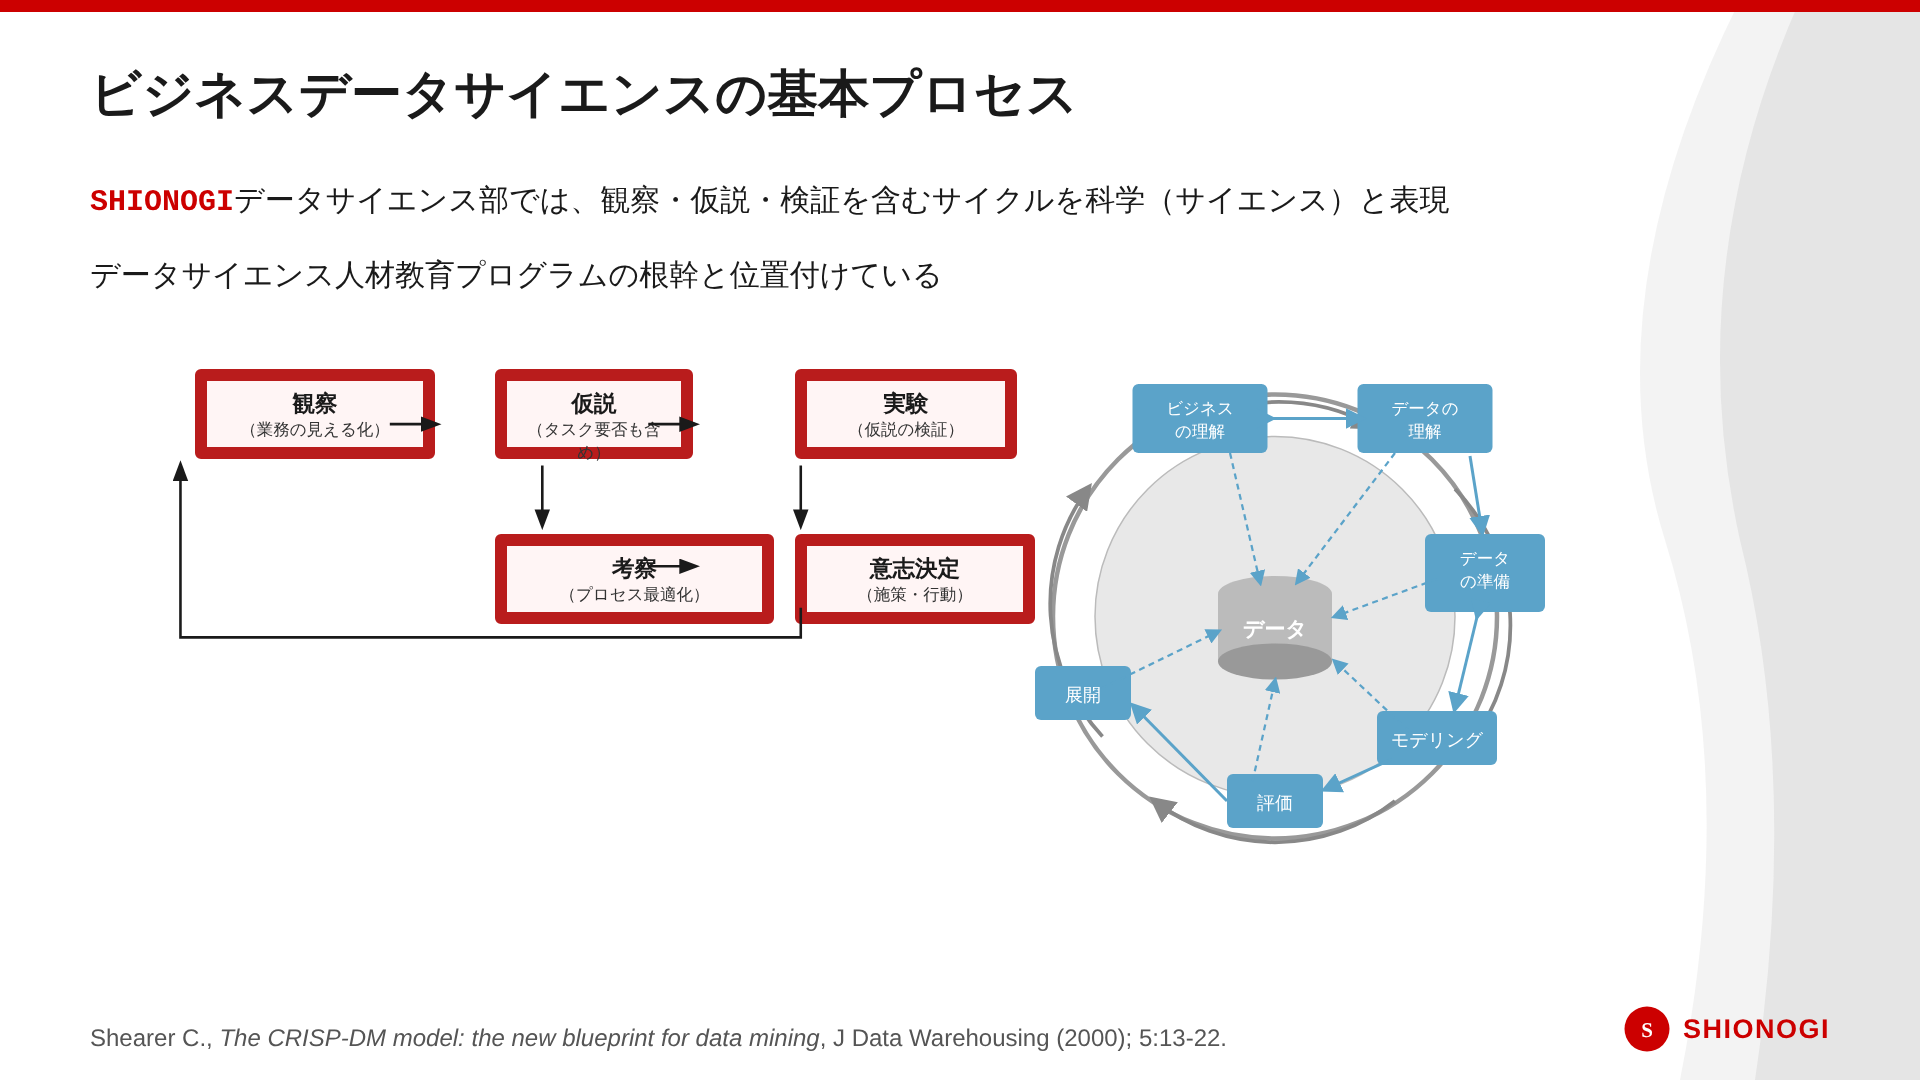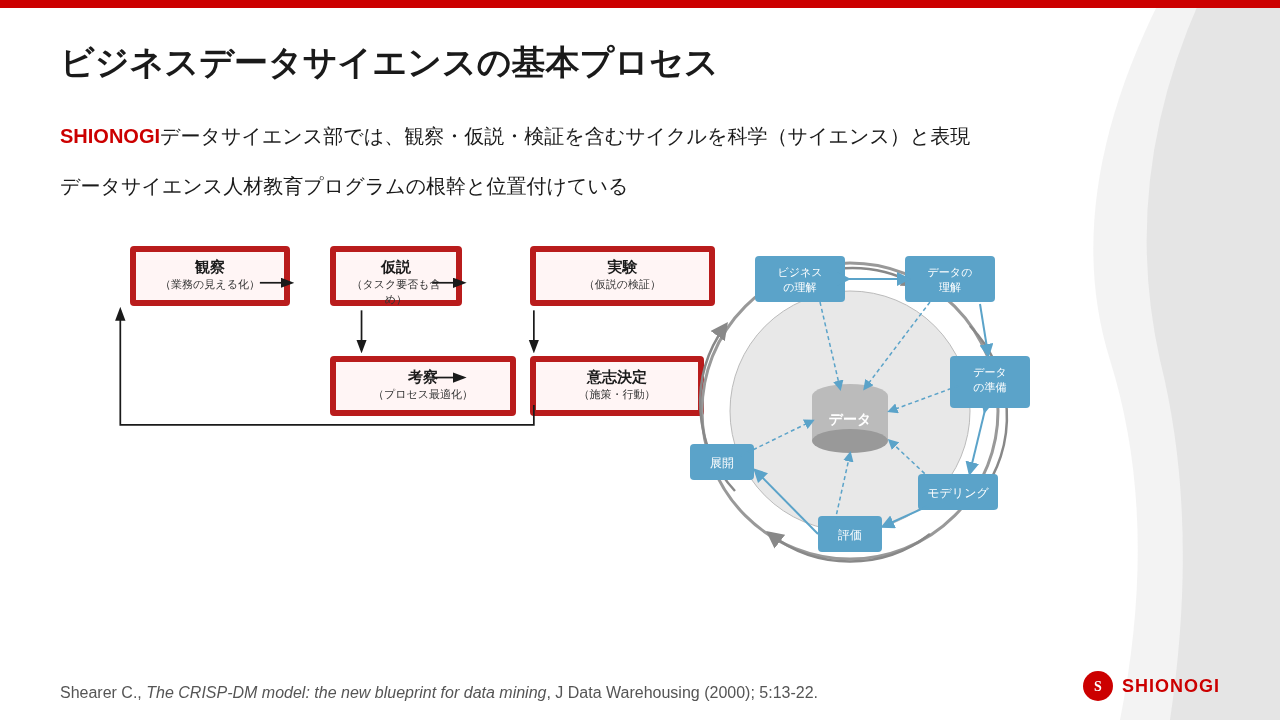--- a/index.html
+++ b/index.html
@@ -20,20 +20,21 @@
       width: 320px;
       height: 720px;
       pointer-events: none;
       z-index: 0;
     }
 
     .content {
       position: relative;
       z-index: 1;
       padding: 40px 68px 20px 60px;
+      font-family: Liberation Mono, monospace;
     }
 
     .slide-title {
       font-size: 34px;
       font-weight: bold;
       color: #1a1a1a;
       margin-bottom: 30px;
     }
 
     .intro-text {
@@ -57,21 +58,21 @@
     
     .flow-diagram {
       flex: 0 0 auto;
       width: 560px;
       position: relative;
       height: 260px;
     }
 
     .flow-box {
       position: absolute;
-      border: 6px solid #b91c1c;
+      border: 8px solid #b91c1c;
       background: #fff5f5;
       border-radius: 4px;
       text-align: center;
       padding: 6px 10px;
       font-size: 14px;
       color: #1a1a1a;
     }
 
     .flow-box .box-title {
       font-size: 15px;
@@ -178,29 +179,29 @@
     <div class="flow-diagram">
 
       <div class="flow-box" style="left:70px; top:20px; width:160px; height:60px;">
         <div class="box-title">観察</div>
         <div class="box-sub">（業務の見える化）</div>
       </div>
       <div class="flow-box" style="left:270px; top:20px; width:132px; height:60px;">
         <div class="box-title">仮説</div>
         <div class="box-sub">（タスク要否も含め）</div>
       </div>
-      <div class="flow-box" style="left:470px; top:20px; width:185px; height:60px;">
+      <div class="flow-box" style="left:470px; top:20px; width:148px; height:60px;">
         <div class="box-title">実験</div>
         <div class="box-sub">（仮説の検証）</div>
       </div>
       <div class="flow-box" style="left:270px; top:130px; width:186px; height:60px;">
         <div class="box-title">考察</div>
         <div class="box-sub">（プロセス最適化）</div>
       </div>
-      <div class="flow-box" style="left:470px; top:130px; width:174px; height:60px;">
+      <div class="flow-box" style="left:470px; top:130px; width:160px; height:60px;">
         <div class="box-title">意志決定</div>
         <div class="box-sub">（施策・行動）</div>
       </div>
 
       <svg class="flow-svg" viewBox="0 0 650 270" xmlns="http://www.w3.org/2000/svg">
         <defs>
           <marker id="arr" markerWidth="8" markerHeight="8" refX="6" refY="3" orient="auto">
             <path d="M0,0 L0,6 L8,3 z" fill="#1a1a1a"></path>
           </marker>
         </defs>

